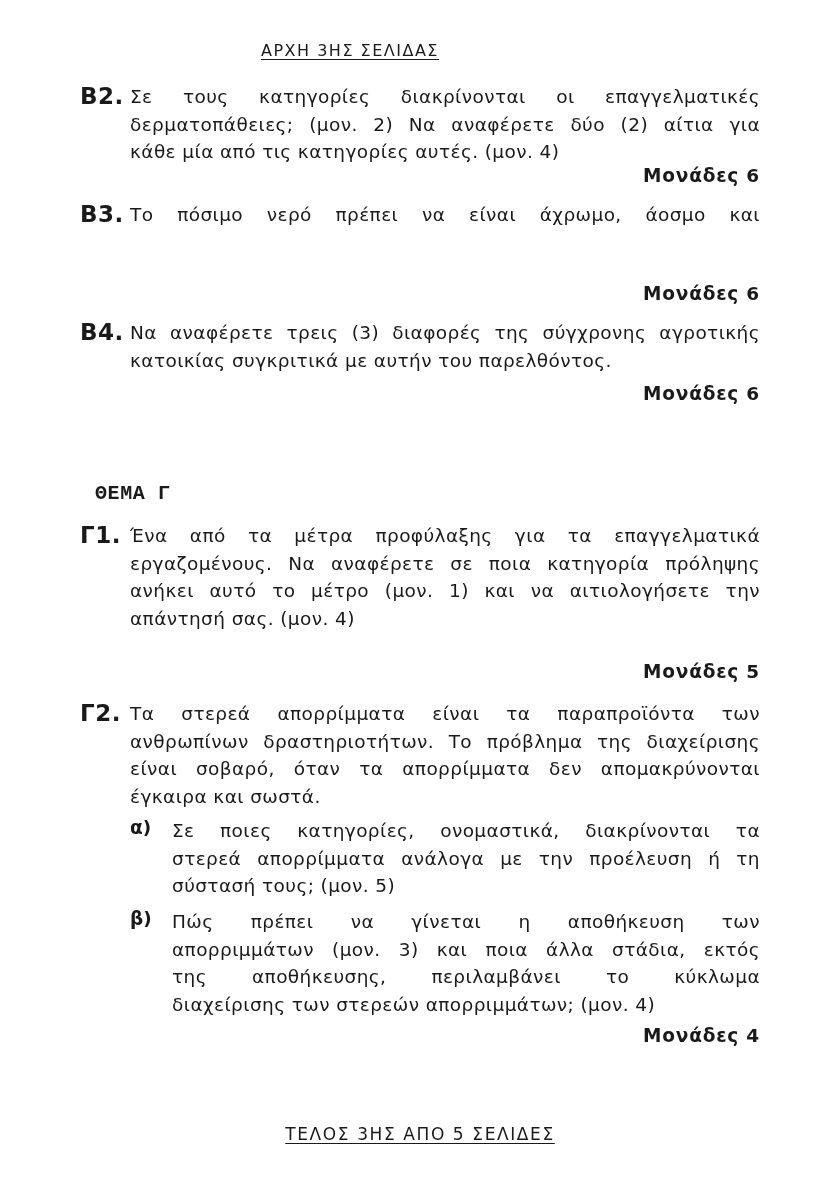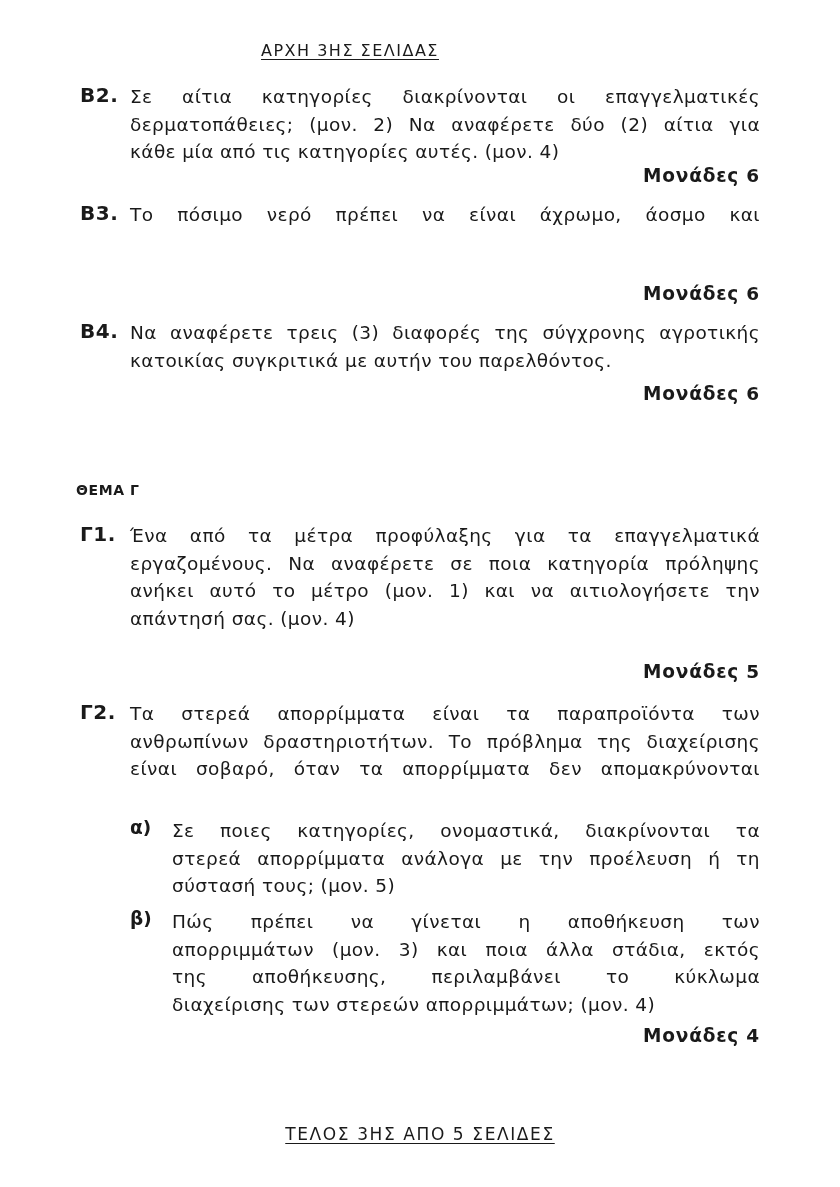--- a/index.html
+++ b/index.html
@@ -12,49 +12,49 @@
     font-size: 16px; letter-spacing: 1.5px; text-decoration: underline; text-underline-offset: 3px;
   }
   .page-footer {
     position: absolute; top: 1124px; left: 0; width: 840px; text-align: center;
     font-size: 17px; letter-spacing: 1.6px; text-decoration: underline; text-underline-offset: 3px;
   }
   .q {
     position: absolute; left: 80px; width: 680px;
   }
   .q-label {
-    position: absolute; left: 0; top: 0; font-weight: bold; font-size: 20px; letter-spacing: 0.5px;
+    position: absolute; left: 0; top: 0; font-weight: bold; font-size: 23px; letter-spacing: 0.5px;
   }
   .q-text {
     margin-left: 50px; font-size: 18.5px; line-height: 27.5px; text-align: justify;
     text-align-last: left; letter-spacing: 0.4px;
   }
   .marks {
     position: absolute; right: 0; font-weight: bold; font-size: 18.5px; letter-spacing: 0.8px;
   }
   .section-title {
-    position: absolute; left: 76px; top: 482px; font-weight: bold; font-size: 14px; letter-spacing: 0.6px;
+    position: absolute; left: 95px; top: 482px; font-weight: bold; font-size: 20px; letter-spacing: 0.6px; font-family: Liberation Mono, monospace;
   }
   .sub {
     position: absolute; left: 130px; width: 630px;
   }
   .sub-label { position: absolute; left: 0; top: 0; font-weight: bold; font-size: 18.5px; }
   .sub-text { margin-left: 42px; font-size: 18.5px; line-height: 27.5px; text-align: justify; text-align-last: left; letter-spacing: 0.4px; }
   .line { display: block; text-align: justify; text-align-last: justify; }
   .line.last { text-align-last: left; }
 </style>
 </head>
 <body>
 
 <div class="page-header">ΑΡΧΗ 3ΗΣ ΣΕΛΙΔΑΣ</div>
 
 <div class="q" style="top:83px;">
   <span class="q-label">Β2.</span>
   <div class="q-text">
-    <span class="line">Σε αίτια κατηγορίες διακρίνονται οι επαγγελματικές</span>
+    <span class="line">Σε τους κατηγορίες διακρίνονται οι επαγγελματικές</span>
     <span class="line">δερματοπάθειες; (μον. 2) Να αναφέρετε δύο (2) αίτια για</span>
     <span class="line last">κάθε μία από τις κατηγορίες αυτές. (μον. 4)</span>
   </div>
 </div>
 <div class="marks" style="top:165px; right:80px;">Μονάδες 6</div>
 
 <div class="q" style="top:201px;">
   <span class="q-label">Β3.</span>
   <div class="q-text">
     <span class="line">Το πόσιμο νερό πρέπει να είναι άχρωμο, άοσμο και</span>
@@ -83,20 +83,21 @@
   </div>
 </div>
 <div class="marks" style="top:661px; right:80px;">Μονάδες 5</div>
 
 <div class="q" style="top:700px;">
   <span class="q-label">Γ2.</span>
   <div class="q-text">
     <span class="line">Τα στερεά απορρίμματα είναι τα παραπροϊόντα των</span>
     <span class="line">ανθρωπίνων δραστηριοτήτων. Το πρόβλημα της διαχείρισης</span>
     <span class="line">είναι σοβαρό, όταν τα απορρίμματα δεν απομακρύνονται</span>
+    <span class="line last">έγκαιρα και σωστά.</span>
   </div>
 </div>
 
 <div class="sub" style="top:817px;">
   <span class="sub-label">α)</span>
   <div class="sub-text">
     <span class="line">Σε ποιες κατηγορίες, ονομαστικά, διακρίνονται τα</span>
     <span class="line">στερεά απορρίμματα ανάλογα με την προέλευση ή τη</span>
     <span class="line last">σύστασή τους; (μον. 5)</span>
   </div>

